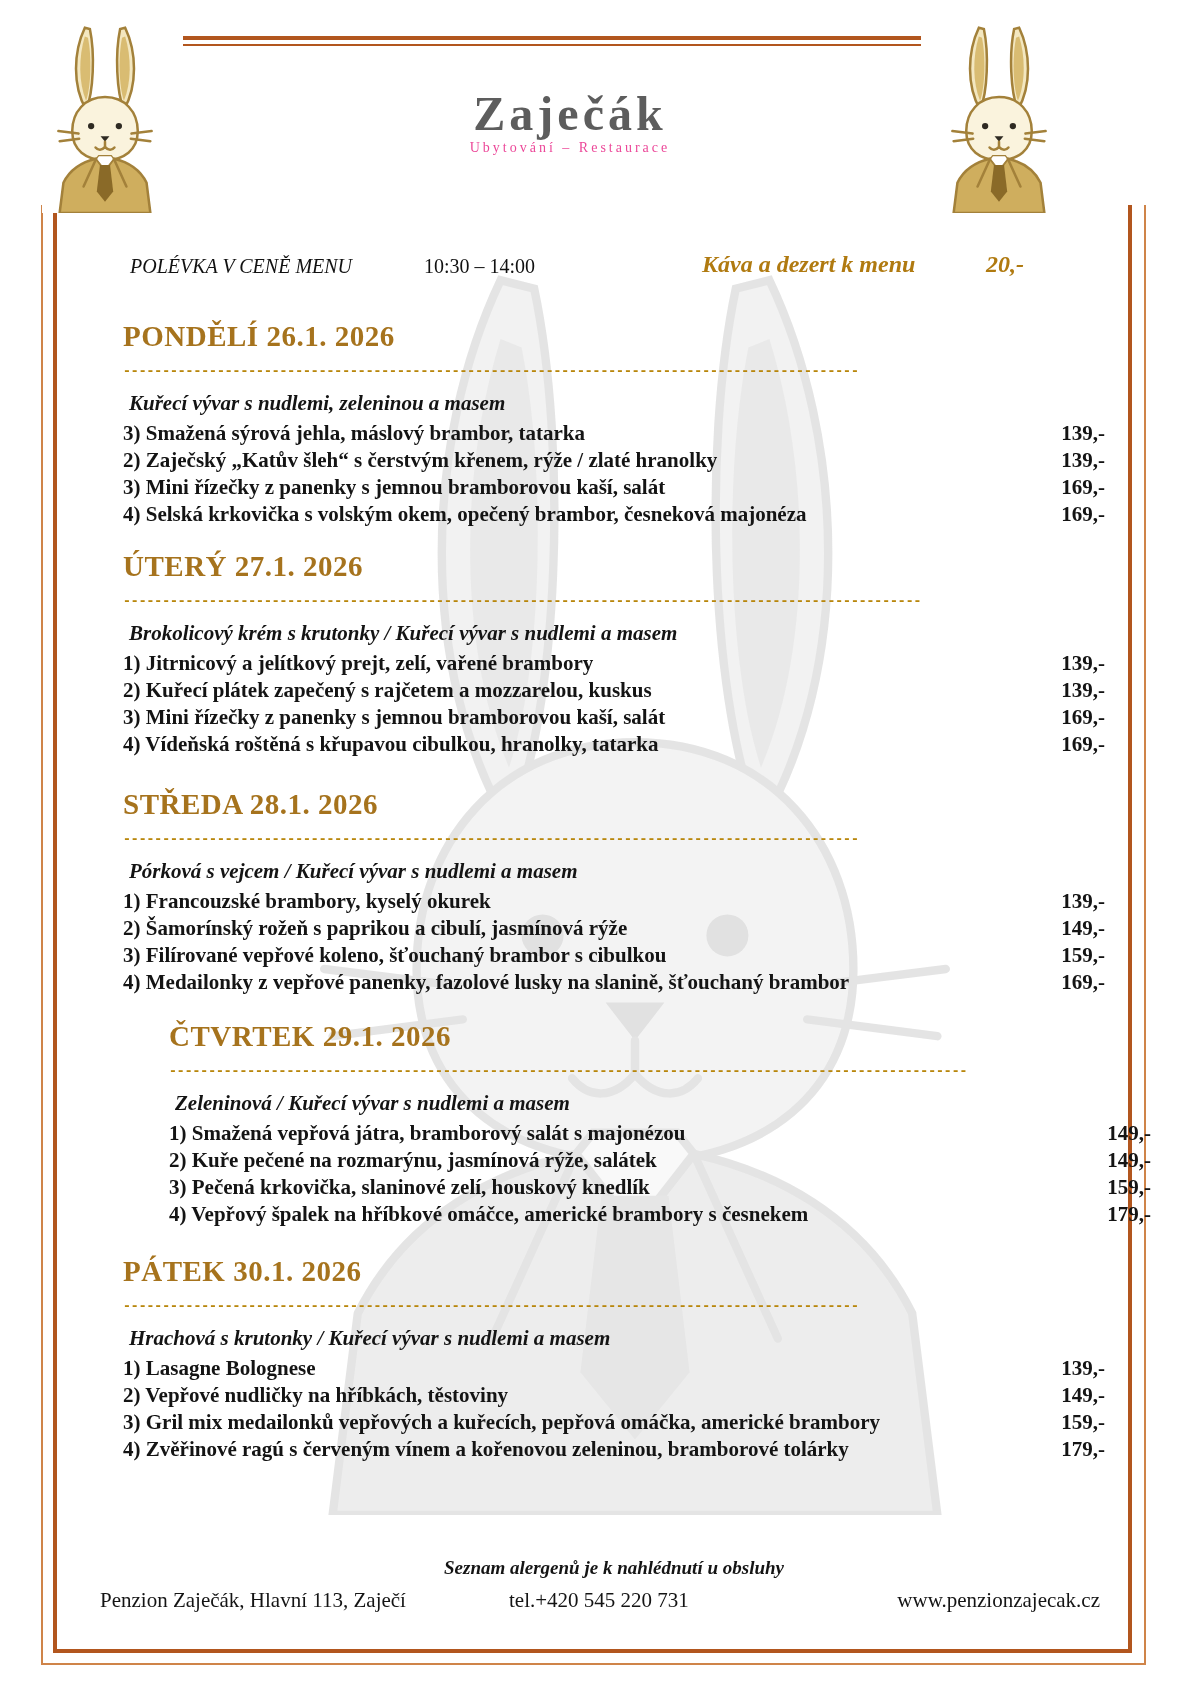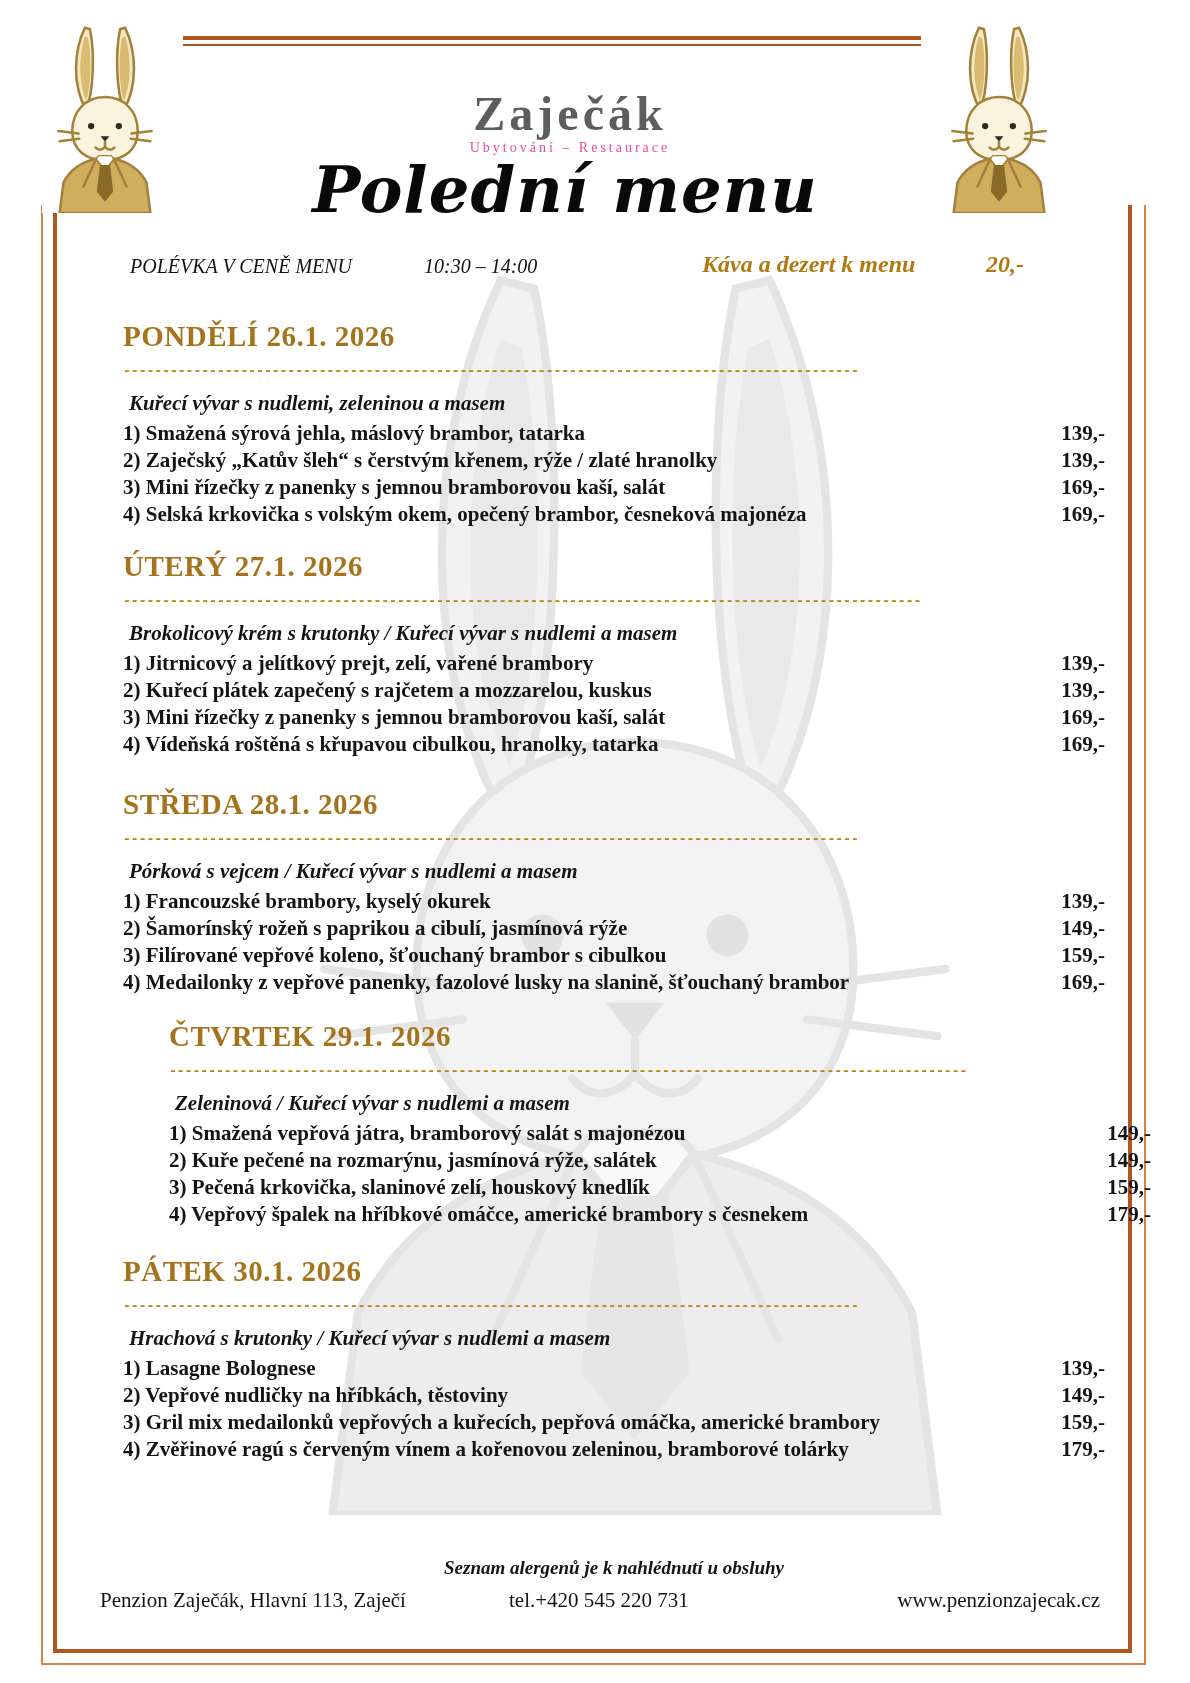--- a/index.html
+++ b/index.html
@@ -21,21 +21,21 @@
   
   .logo{position:absolute;left:0;top:86px;width:1140px;text-align:center;
     font-size:48px;letter-spacing:4px;color:#5d5d5d;font-weight:bold;}
   .logo-sub{position:absolute;left:0;top:140px;width:1140px;text-align:center;
     font-size:14px;letter-spacing:3px;color:#ec4899;}
   .page-title{position:absolute;left:0;top:152px;width:1130px;text-align:center;
     font-family:"DejaVu Serif",serif;font-style:italic;font-weight:bold;
     font-size:64px;color:#090909;letter-spacing:1px;}
   .info-line{position:absolute;left:0;top:255px;width:1190px;height:30px;}
   .info-left{position:absolute;left:130px;top:0;font-style:italic;font-size:20px;color:#111;}
-  .info-hours{position:absolute;left:424px;top:0;font-style:italic;font-size:20px;color:#111;}
+  .info-hours{position:absolute;left:424px;top:0;font-size:20px;color:#111;}
   .info-right{position:absolute;left:702px;top:-4px;font-style:italic;font-weight:bold;
     font-size:24px;color:#b07a10;}
   .info-right-price{position:absolute;left:986px;top:-4px;font-style:italic;font-weight:bold;
     font-size:24px;color:#b07a10;}
   
   .section{position:absolute;left:123px;width:982px;}
   .sec-1{top:321px;} .sec-2{top:551px;} .sec-3{top:789px;} .sec-4{top:1021px;margin-left:46px;} .sec-5{top:1256px;}
   .day-heading{margin:0 0 13px 0;font-size:29px;line-height:30px;font-weight:bold;
     color:#a6731d;letter-spacing:0.5px;}
   .dashes{height:14px;line-height:14px;overflow:hidden;white-space:nowrap;
@@ -111,35 +111,34 @@
   <div class="rule v-dark-right"></div>
   <div class="rule-light v-light-right"></div>
   <div class="rule b-dark"></div>
   <div class="rule-light b-light"></div>
 </div>
 
 <div class="content-layer">
 
   <div class="logo">Zaječák</div>
   <div class="logo-sub">Ubytování – Restaurace</div>
-  <div class="page-title">Polední menu</div>
 
   <div class="info-line">
     <span class="info-left">POLÉVKA V CENĚ MENU</span>
     <span class="info-hours">10:30 – 14:00</span>
     <span class="info-right">Káva a dezert k menu</span>
     <span class="info-right-price">20,-</span>
   </div>
 
   <div class="section sec-1">
     <h2 class="day-heading">PONDĚLÍ 26.1. 2026</h2>
     <div class="dashes">--------------------------------------------------------------------------------------------------------------------------------------------------------------------------------------------------------</div>
     <div class="soup">Kuřecí vývar s nudlemi, zeleninou a masem</div>
     <div class="menu-row">
-      <span class="dish">1) Smažená sýrová jehla, máslový brambor, tatarka</span>
+      <span class="dish">3) Smažená sýrová jehla, máslový brambor, tatarka</span>
       <span class="price">139,-</span>
     </div>
     <div class="menu-row">
       <span class="dish">2) Zaječský „Katův šleh“ s čerstvým křenem, rýže / zlaté hranolky</span>
       <span class="price">139,-</span>
     </div>
     <div class="menu-row">
       <span class="dish">3) Mini řízečky z panenky s jemnou bramborovou kaší, salát</span>
       <span class="price">169,-</span>
     </div>

